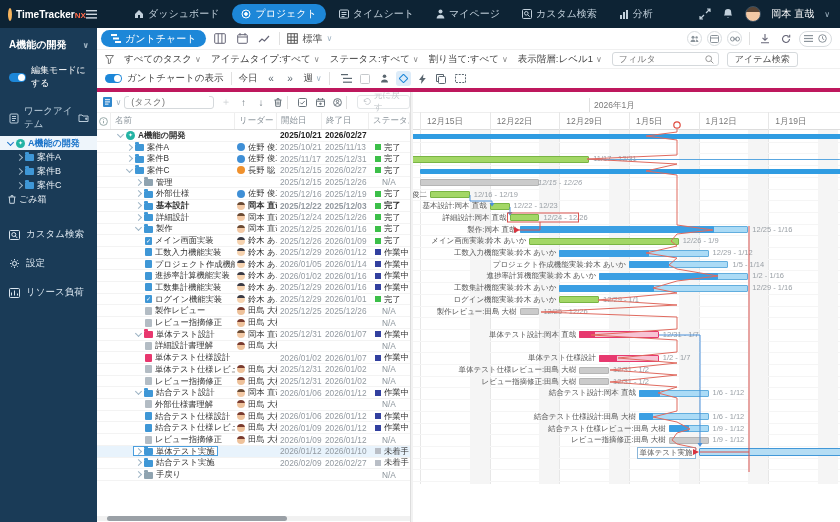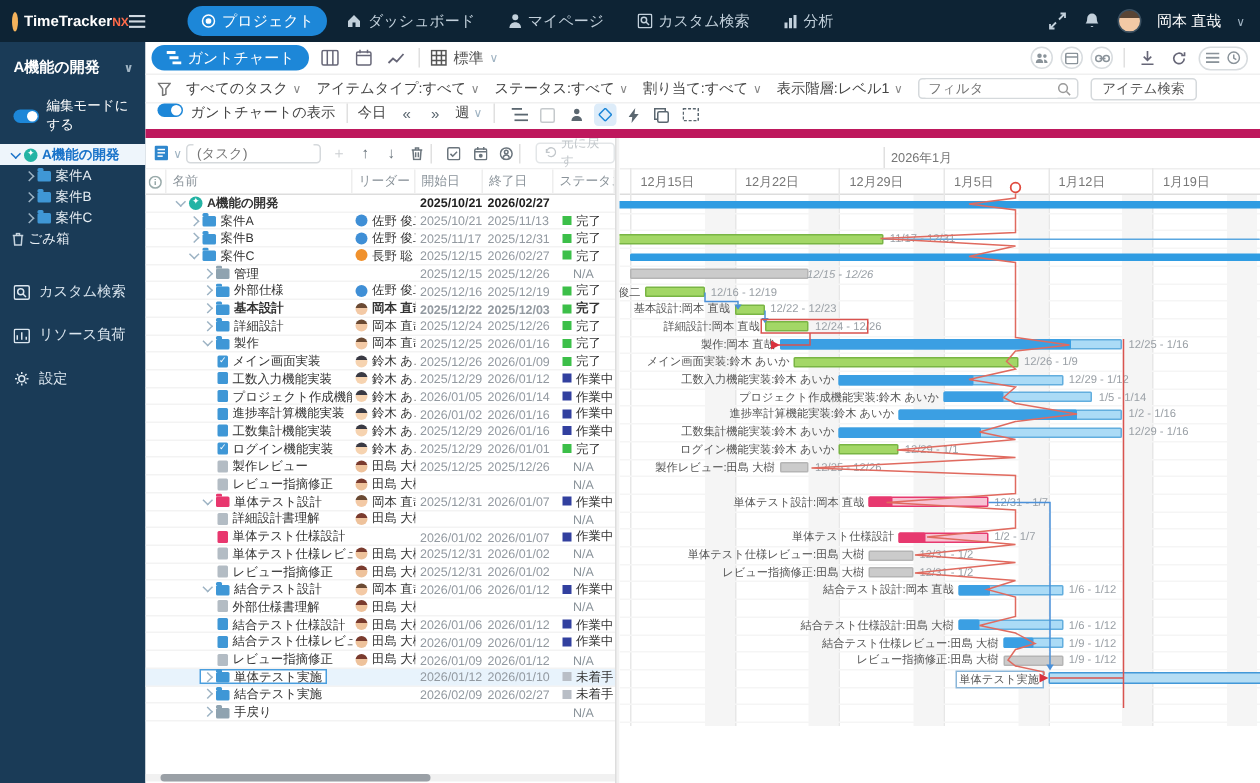--- a/index.html
+++ b/index.html
@@ -55,21 +55,21 @@
   .view-preset{display:flex;align-items:center;gap:4px;color:#555;font-size:10px;cursor:pointer;}
   .tb1-right{margin-left:auto;display:flex;align-items:center;gap:5px;padding-right:8px;}
   .circ{width:15px;height:15px;border:1px solid #d8dcdf;border-radius:50%;display:flex;align-items:center;justify-content:center;color:#8a939a;cursor:pointer;}
   .pillgrp{display:flex;align-items:center;border:1px solid #d8dcdf;border-radius:9px;height:16px;padding:0 4px;gap:5px;color:#8a939a;}
   .tb2{position:absolute;left:0;top:22px;width:743px;height:19px;display:flex;align-items:center;border-bottom:1px solid #f0f0f0;font-size:9.5px;color:#444;}
   .filt{display:flex;align-items:center;gap:3px;margin-left:10px;cursor:pointer;white-space:nowrap;}
   .filt .chev{color:#888;}
   .inp{display:flex;align-items:center;border:1px solid #d5d9dc;border-radius:3px;height:14px;padding:0 4px;color:#999;background:#fff;}
   .inp input{border:none;outline:none;font-size:9px;width:88px;color:#555;}
   .btn{border:1px solid #d5d9dc;border-radius:3px;height:15px;padding:0 7px;display:flex;align-items:center;color:#555;background:#fff;font-size:9px;cursor:pointer;white-space:nowrap;}
-  .tb3{position:absolute;left:0;top:41px;width:743px;height:23px;display:flex;border-bottom:6px solid #be185d;font-size:9.5px;color:#444;}
+  .tb3{position:absolute;left:0;top:41px;width:743px;height:23px;display:flex;align-items:center;border-bottom:4px solid #be185d;font-size:9.5px;color:#444;}
   .mini-ic{width:15px;height:15px;display:flex;align-items:center;justify-content:center;color:#5b6770;cursor:pointer;margin:0 2px;}
   .mini-ic.dim{opacity:.35;}
   .mini-ic.on{background:#ddecf9;border-radius:3px;color:#1d87d8;}
   
   .content{position:absolute;left:0;top:64px;width:743px;height:430px;}
   .tpane{position:absolute;left:0;top:0;width:313px;height:430px;overflow:hidden;}
   .vsplit{position:absolute;left:313px;top:0;width:3px;height:430px;background:#f2f2f2;border-left:1px solid #ddd;cursor:col-resize;}
   .gpane{position:absolute;left:316px;top:0;width:427px;height:430px;overflow:hidden;background:#fff;}
   .subtb{position:absolute;left:0;top:0;width:313px;height:21px;display:flex;align-items:center;border-bottom:1px solid #f0f0f0;}
   .subtb .inp{height:13px;margin-left:3px;}
@@ -126,36 +126,45 @@
     <div class="burger">
       <svg width="11" height="9" viewBox="0 0 11 9">
           <g fill="currentColor">
             <rect width="11" height="1.4"></rect>
             <rect y="3.6" width="11" height="1.4"></rect>
             <rect y="7.2" width="11" height="1.4"></rect>
           </g>
         </svg>
     </div>
     <div class="nav">
+        <div class="nav-item">
+          <span>
+            <svg width="10" height="10" viewBox="0 0 10 10" fill="currentColor">
+              <path d="M1 5 5 1l4 4v4H6V6H4v3H1z"></path>
+            </svg>
+          </span>
+          <span>ダッシュボード</span>
+        </div>
         <div class="nav-item active">
           <span>
             <svg width="10" height="10" viewBox="0 0 10 10" fill="none" stroke="currentColor">
               <circle cx="5" cy="5" r="4"></circle>
               <circle cx="5" cy="5" r="1.4" fill="currentColor"></circle>
             </svg>
           </span>
           <span>プロジェクト</span>
         </div>
         <div class="nav-item">
           <span>
-            <svg width="10" height="10" viewBox="0 0 10 10" fill="currentColor">
-              <path d="M1 5 5 1l4 4v4H6V6H4v3H1z"></path>
+            <svg width="10" height="10" viewBox="0 0 10 10" fill="none" stroke="currentColor">
+              <rect x=".5" y="1" width="9" height="8" rx="1"></rect>
+              <path d="M2.5 3.5h5M2.5 5.5h5M2.5 7.5h3"></path>
             </svg>
           </span>
-          <span>ダッシュボード</span>
+          <span>タイムシート</span>
         </div>
         <div class="nav-item">
           <span>
             <svg width="9" height="10" viewBox="0 0 9 10" fill="currentColor">
               <circle cx="4.5" cy="2.5" r="2"></circle>
               <path d="M.6 9.6C.7 7.2 2.4 5.8 4.5 5.8s3.8 1.4 3.9 3.8z"></path>
             </svg>
           </span>
           <span>マイページ</span>
         </div>
@@ -199,20 +208,31 @@
 
   <div class="sidebar">
     <div class="sb-title">
       <span>A機能の開発</span>
         <span class="chev">∨</span>
     </div>
     <div class="sb-toggle">
       <span class="tgl"></span>
       <span>編集モードにする</span>
     </div>
+    <div class="sb-sec">
+      <svg width="10" height="11" viewBox="0 0 10 11" fill="none" stroke="currentColor">
+          <rect x="1" y="1" width="8" height="9" rx="1"></rect>
+          <path d="M3 3.5h4M3 5.5h4M3 7.5h3"></path>
+        </svg>
+      <span class="grow">ワークアイテム</span>
+      <svg width="11" height="10" viewBox="0 0 11 10" fill="none" stroke="currentColor">
+          <path d="M1 2h3l1 1h5v5.5H1z"></path>
+          <path d="M8.2 4.6v2.4M7 5.8h2.4" stroke-width="1.1"></path>
+        </svg>
+    </div>
     <div id="sb-tree">
         <div class="tree-item sel">
           <span class="exp open blue"></span>
           <span class="ic-proj">✦</span>
           <span>A機能の開発</span>
         </div>
         <div class="tree-item child">
           <span class="exp closed"></span>
           <span class="ic-folder"></span>
           <span>案件A</span>
@@ -242,35 +262,35 @@
             <svg width="11" height="10" viewBox="0 0 11 10" fill="none" stroke="currentColor">
               <rect x=".5" y=".5" width="10" height="9" rx="1"></rect>
               <circle cx="4.8" cy="4.5" r="2"></circle>
               <path d="M6.3 6l2 2"></path>
             </svg>
           </span>
           <span>カスタム検索</span>
         </div>
         <div class="sb-bot-item">
           <span>
+            <svg width="11" height="11" viewBox="0 0 11 11" fill="none" stroke="currentColor">
+              <circle cx="5.5" cy="5.5" r="2"></circle>
+              <path d="M5.5 1v1.4M5.5 8.6V10M1 5.5h1.4M8.6 5.5H10M2.3 2.3l1 1M7.7 7.7l1 1M8.7 2.3l-1 1M3.3 7.7l-1 1"></path>
+            </svg>
+          </span>
+          <span>設定</span>
+        </div>
+        <div class="sb-bot-item">
+          <span>
             <svg width="11" height="10" viewBox="0 0 11 10" fill="none" stroke="currentColor">
               <rect x=".5" y=".5" width="10" height="9" rx="1"></rect>
               <path d="M2.5 7.5v-3M5.5 7.5v-5M8.5 7.5v-2"></path>
             </svg>
           </span>
           <span>リソース負荷</span>
-        </div>
-        <div class="sb-bot-item">
-          <span>
-            <svg width="11" height="11" viewBox="0 0 11 11" fill="none" stroke="currentColor">
-              <circle cx="5.5" cy="5.5" r="2"></circle>
-              <path d="M5.5 1v1.4M5.5 8.6V10M1 5.5h1.4M8.6 5.5H10M2.3 2.3l1 1M7.7 7.7l1 1M8.7 2.3l-1 1M3.3 7.7l-1 1"></path>
-            </svg>
-          </span>
-          <span>設定</span>
         </div>
       </div>
   </div>
 
   <div class="main">
     <div class="tb1">
       <div class="pill-btn">
         <svg width="10" height="9" viewBox="0 0 10 9" fill="currentColor">
             <rect x="0" y="0" width="6" height="2"></rect>
             <rect x="2" y="3.5" width="6" height="2"></rect>

